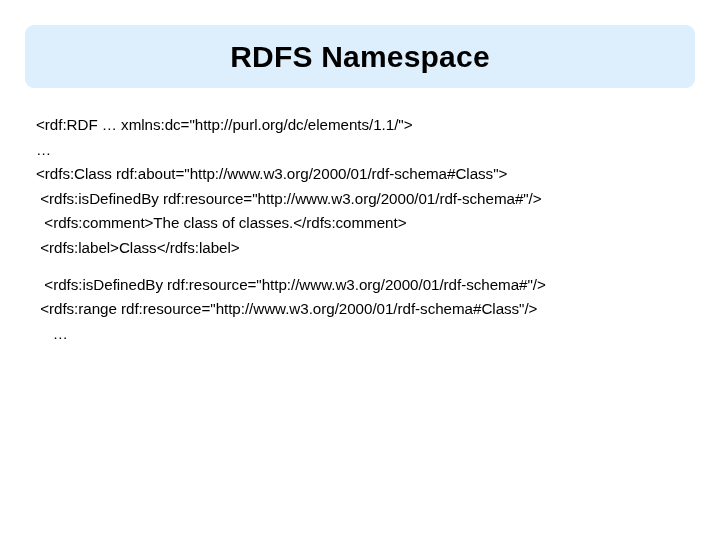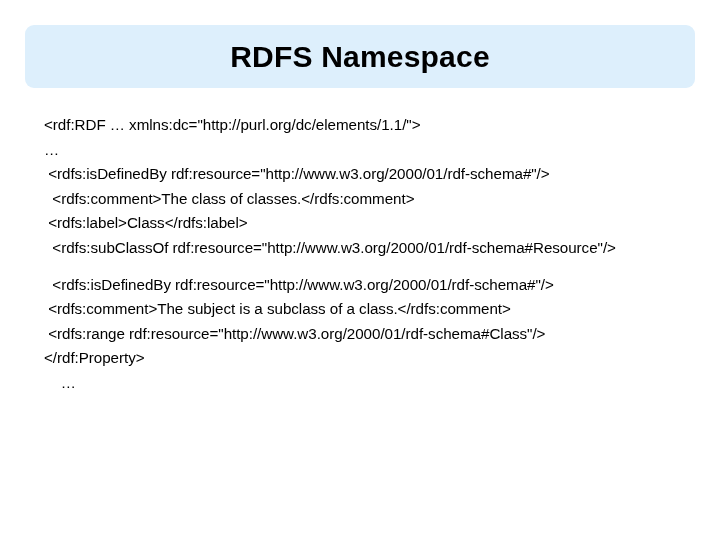--- a/index.html
+++ b/index.html
@@ -41,21 +41,21 @@
     font-weight: bold;
     color: #000000;
     letter-spacing: 0.2px;
     line-height: 1;
     white-space: nowrap;
   }
 
   
   .code-body {
     position: absolute;
-    left: 44px;
+    left: 36px;
     top: 113px;
     width: 672px;
   }
 
   .code-line {
     font-family: "Liberation Sans", sans-serif;
     font-size: 15.2px;
     line-height: 24.6px;
     color: #000000;
     white-space: pre;
@@ -72,25 +72,23 @@
 
 <div class="slide">
 
   <div class="title-banner">
     <div class="title-text">RDFS Namespace</div>
   </div>
 
   <div class="code-body">
       <div class="code-line">&lt;rdf:RDF … xmlns:dc="http://purl.org/dc/elements/1.1/"&gt;</div>
       <div class="code-line">…</div>
+      <div class="code-line">&lt;rdfs:Class rdf:about="http://www.w3.org/2000/01/rdf-schema#Class"&gt;</div>
       <div class="code-line"> &lt;rdfs:isDefinedBy rdf:resource="http://www.w3.org/2000/01/rdf-schema#"/&gt;</div>
       <div class="code-line">  &lt;rdfs:comment&gt;The class of classes.&lt;/rdfs:comment&gt;</div>
       <div class="code-line"> &lt;rdfs:label&gt;Class&lt;/rdfs:label&gt;</div>
-      <div class="code-line">  &lt;rdfs:subClassOf rdf:resource="http://www.w3.org/2000/01/rdf-schema#Resource"/&gt;</div>
       <div class="code-line blank"></div>
       <div class="code-line">  &lt;rdfs:isDefinedBy rdf:resource="http://www.w3.org/2000/01/rdf-schema#"/&gt;</div>
-      <div class="code-line"> &lt;rdfs:comment&gt;The subject is a subclass of a class.&lt;/rdfs:comment&gt;</div>
       <div class="code-line"> &lt;rdfs:range rdf:resource="http://www.w3.org/2000/01/rdf-schema#Class"/&gt;</div>
-      <div class="code-line">&lt;/rdf:Property&gt;</div>
       <div class="code-line">    …</div>
     </div>
 
 </div>
 
 </body></html>

